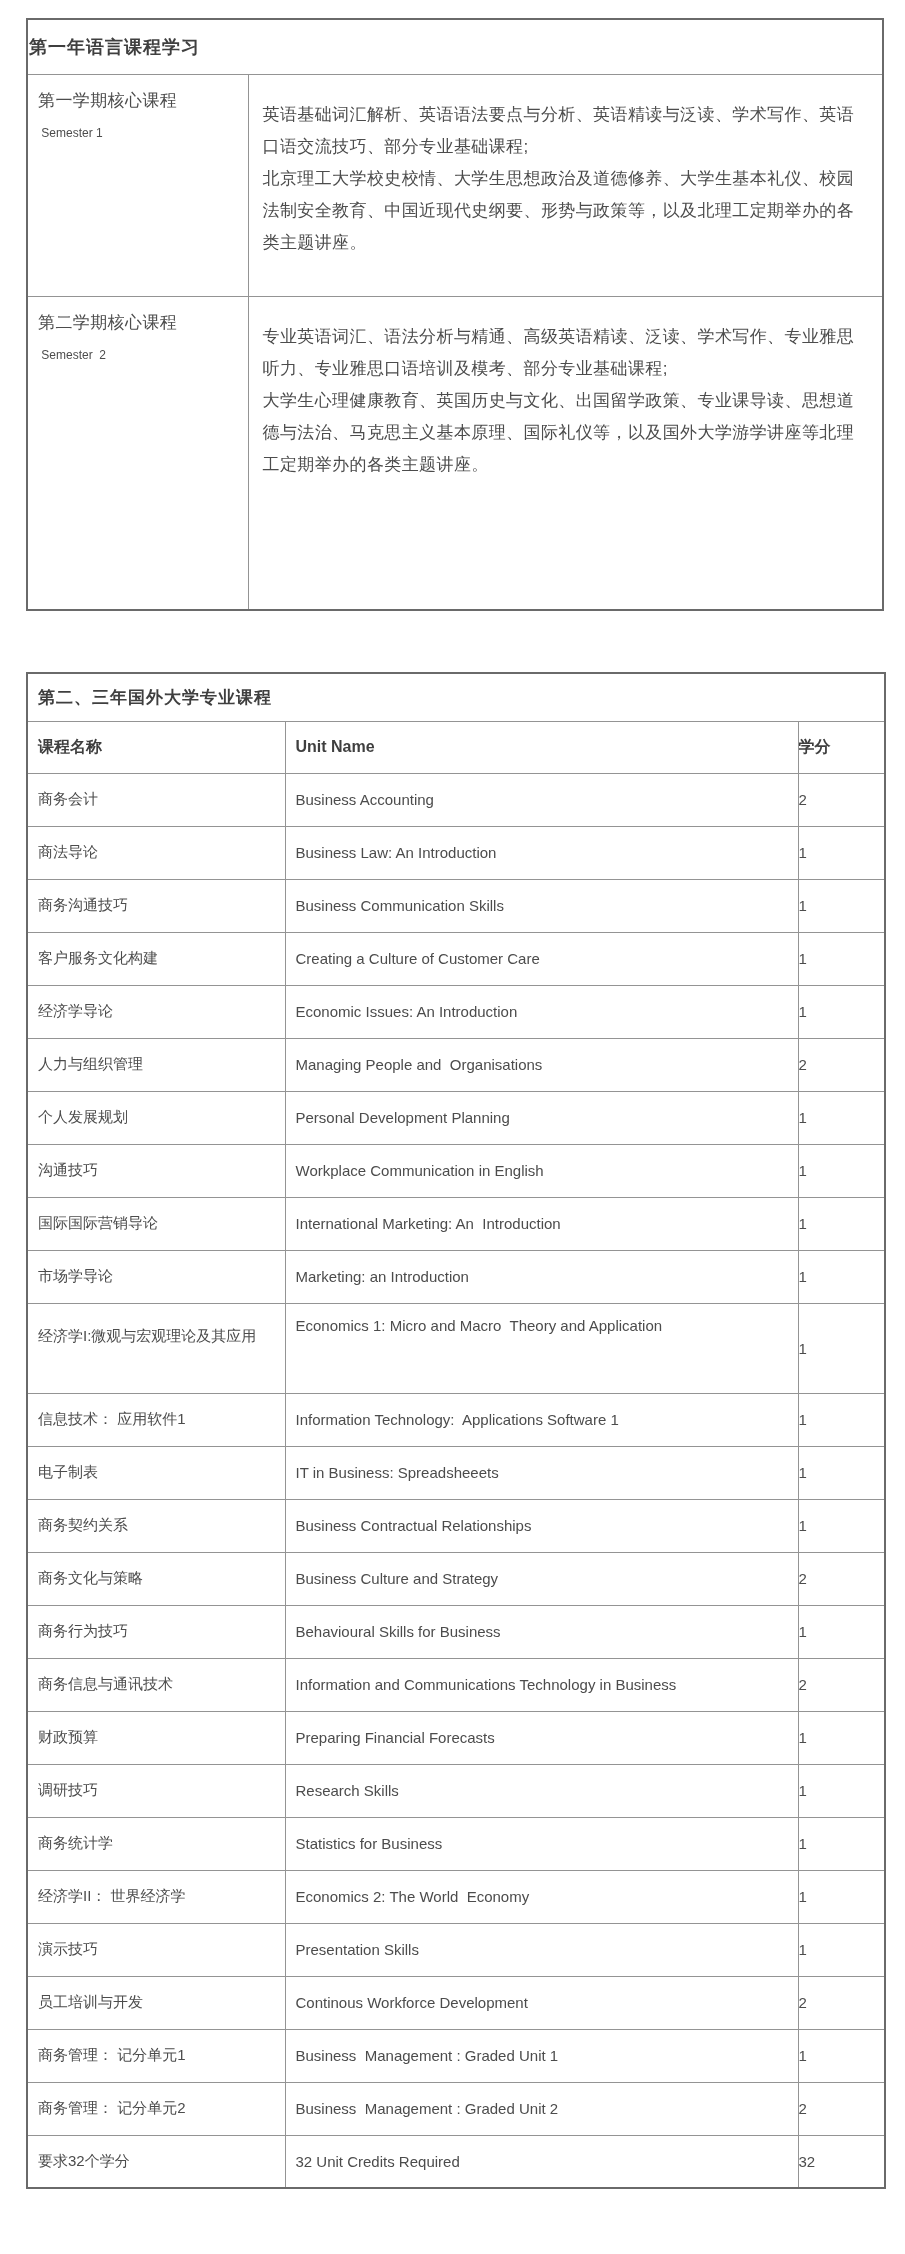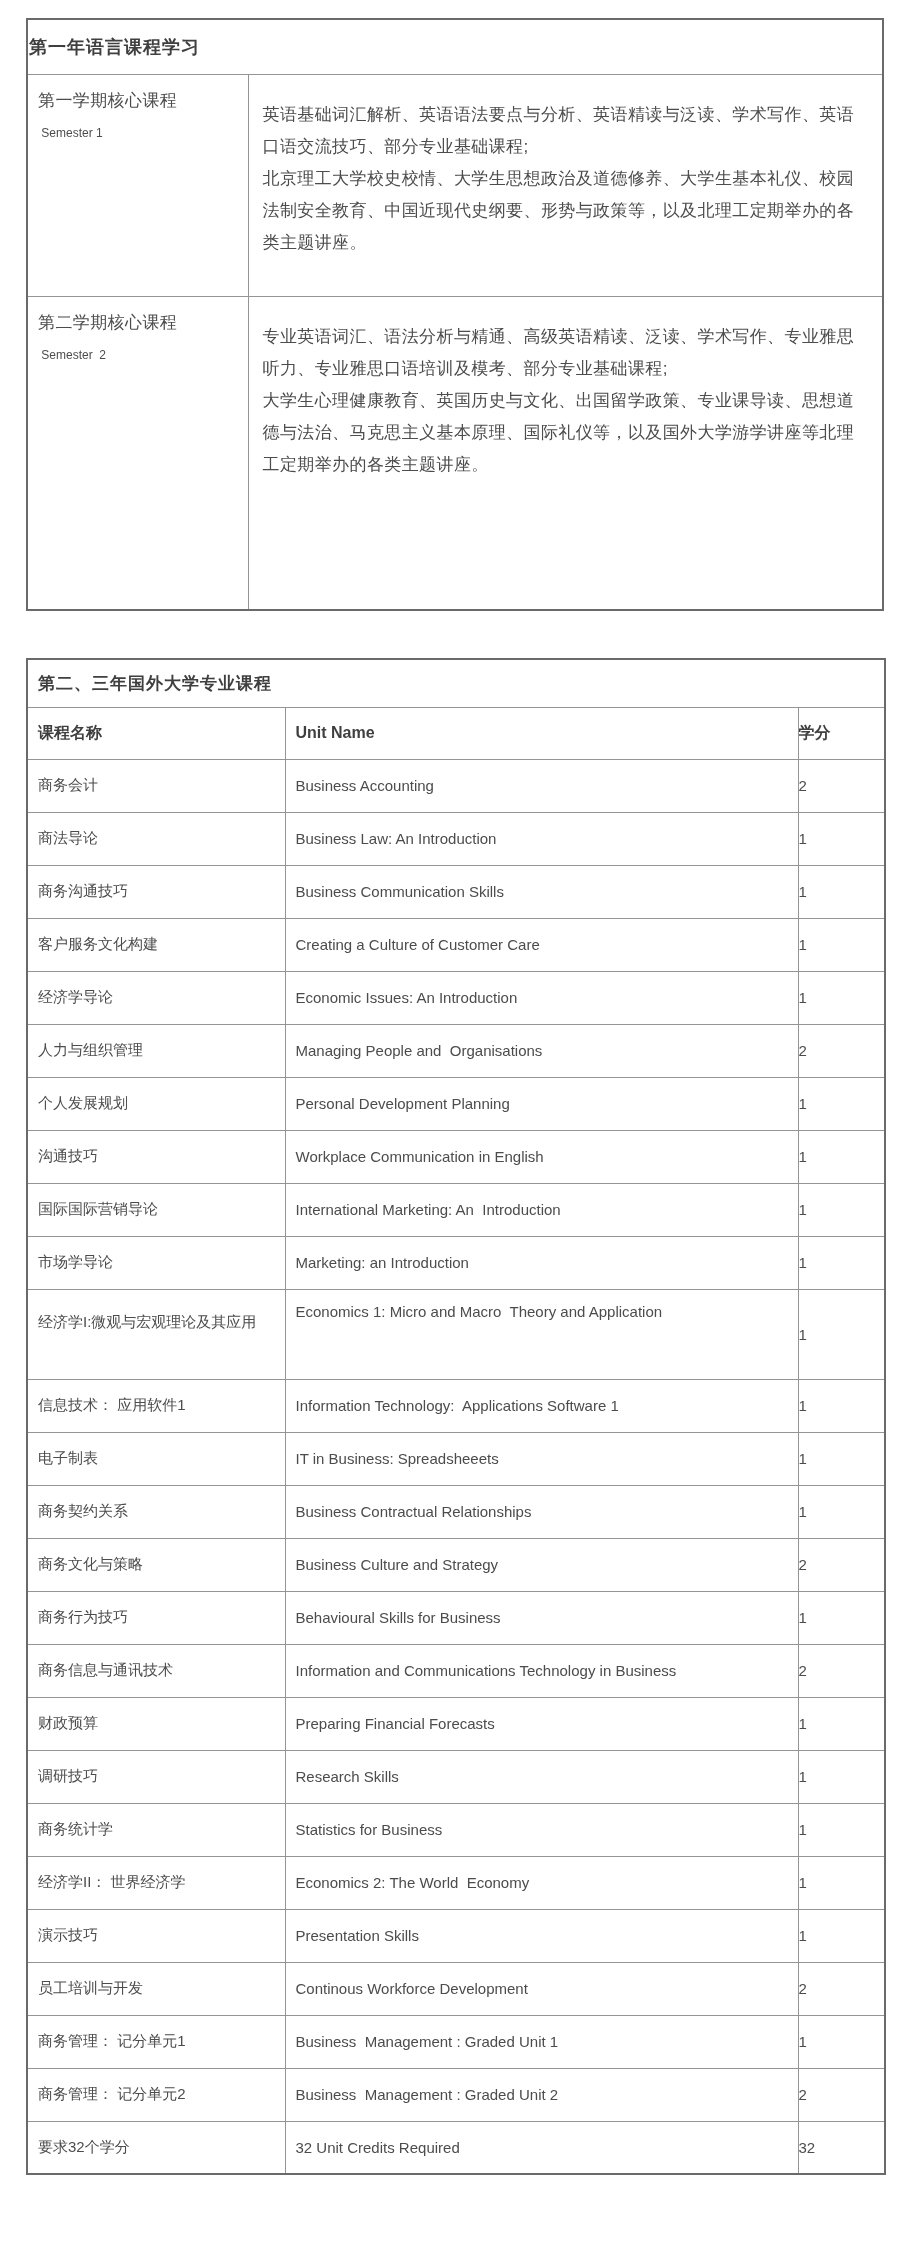--- a/index.html
+++ b/index.html
@@ -20,21 +20,21 @@
   
   #t1 .lbl{vertical-align:top;padding:9px 6px 0 10px;font-size:17px;
     line-height:33px;letter-spacing:.4px;white-space:pre-wrap}
   #t1 .lbl .en{font-size:12px;letter-spacing:0}
   #t1 .cnt{vertical-align:top;padding:24px 12px 0 14px;font-size:17px;
     line-height:32px;letter-spacing:.4px}
   .r0 td{height:222px}
   .r1 td{height:314px}
 
   
-  #t2{margin-top:47px}
+  #t2{margin-top:61px}
   .t2 td{font-size:15px;vertical-align:middle;padding:0 10px;white-space:pre-wrap}
   .t2 .hdr{font-weight:bold;color:#3f3f3f;font-size:16px;height:52px}
   .t2 tbody td{height:53px}
   .t2 .credit{text-align:left;padding:0}
   .t2 tbody tr:nth-child(11) td{height:90px}
   .t2 tbody tr:nth-child(11) .course,
   .t2 tbody tr:nth-child(11) .unit{vertical-align:top;padding-top:13px}
   .t2 tbody tr:nth-child(11) .course{line-height:38px}
 </style>
 </head>

